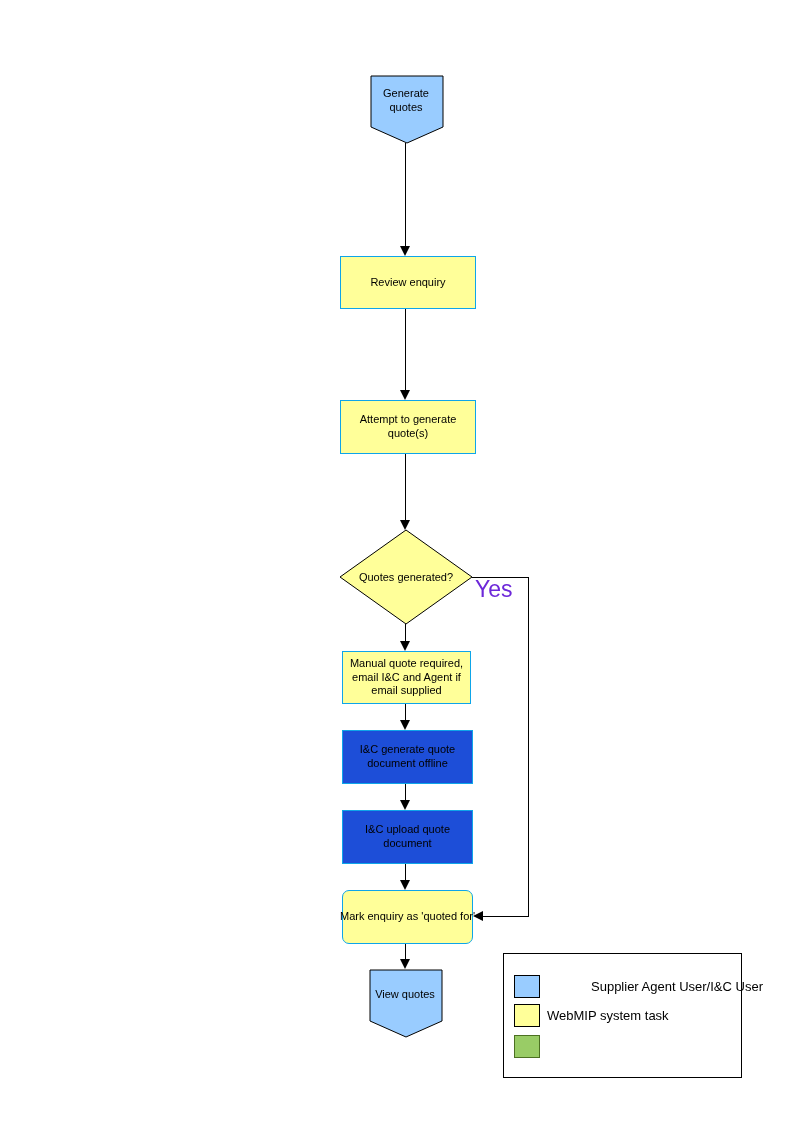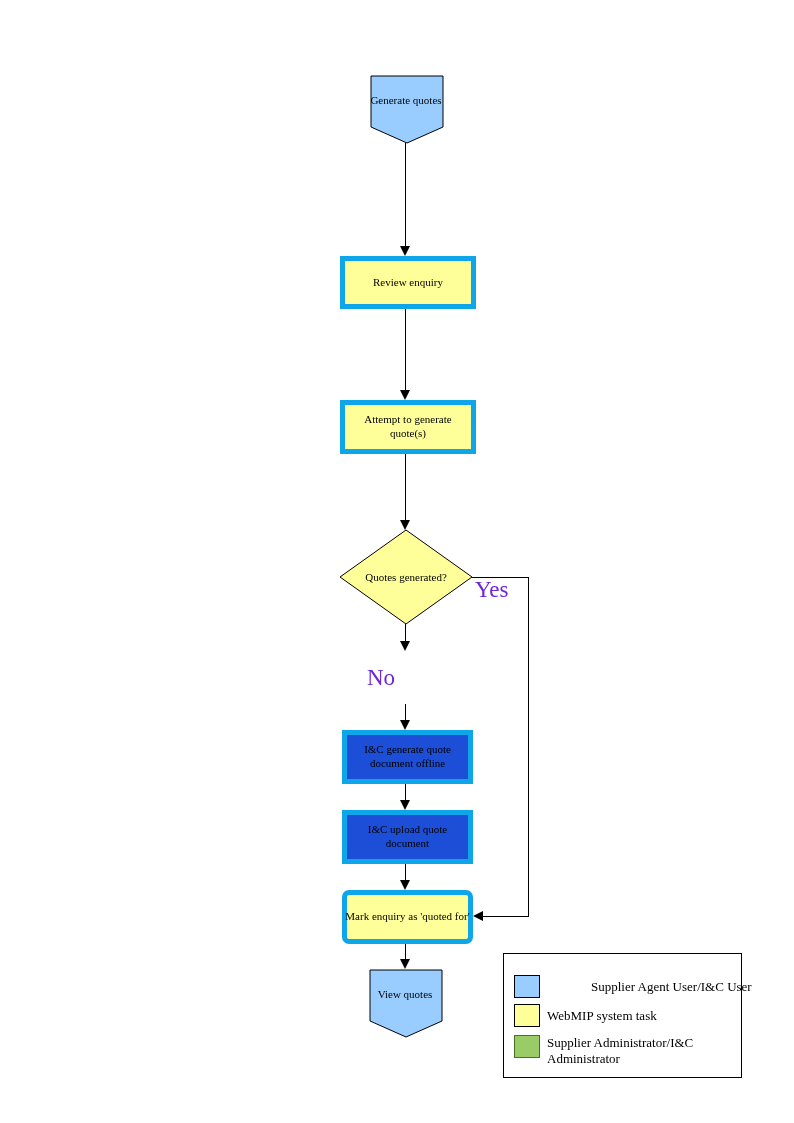--- a/index.html
+++ b/index.html
@@ -1,24 +1,24 @@
 <!DOCTYPE html>
 <html><head>
 <meta charset="utf-8">
 <style>
   html,body{margin:0;padding:0;background:#fff;}
   .canvas{
     position:relative;width:794px;height:1111px;background:#ffffff;
-    font-family:Liberation Serif, serif;color:#000;overflow:hidden;
+    font-family:Liberation Sans, sans-serif;color:#000;overflow:hidden;
   }
   
   .node{
     position:absolute;display:flex;align-items:center;justify-content:center;
     text-align:center;font-size:11px;line-height:1.25;color:#000;
-    border:5px solid #0ea5e9;box-sizing:border-box;padding:2px;
+    border:1px solid #0ea5e9;box-sizing:border-box;padding:2px;
   }
   .yellow{background:#FFFF99;}
   .blue{background:#1d4ed8;align-items:center;}
   .nowrap{white-space:nowrap;}
   
   .shape{position:absolute;}
   .shape-label{
     position:absolute;display:flex;align-items:center;justify-content:center;
     text-align:center;font-size:11px;line-height:1.3;color:#000;
   }
@@ -73,20 +73,23 @@
   <div class="hline" style="left:472px;top:577px;width:57px;"></div>
   <div class="vline" style="left:528px;top:577px;height:340px;"></div>
   <div class="hline" style="left:483px;top:916px;width:46px;"></div>
   <div class="ah ah-left" style="left:473px;top:911px;"></div>
   <div class="branch-label" style="left:475px;top:578px;">Yes</div>
 
   <div class="vline" style="left:405px;top:624px;height:18px;"></div>
   <div class="ah ah-down" style="left:400px;top:641px;"></div>
   <div class="branch-label" style="left:367px;top:622px;margin-top:44px;">No</div>
 
+  <div class="node yellow" style="left:342px;top:651px;width:129px;height:53px;">
+    <span>Manual quote required, email I&amp;C and Agent if email supplied</span>
+  </div>
 
   <div class="vline" style="left:405px;top:704px;height:17px;"></div>
   <div class="ah ah-down" style="left:400px;top:720px;"></div>
 
   <div class="node blue" style="left:342px;top:730px;width:131px;height:54px;">
     <span>I&amp;C generate quote document offline</span>
   </div>
 
   <div class="vline" style="left:405px;top:784px;height:17px;"></div>
   <div class="ah ah-down" style="left:400px;top:800px;"></div>
@@ -111,16 +114,15 @@
   <div class="shape-label" style="left:369px;top:976px;width:72px;height:36px;">View quotes</div>
 
   <div class="legend">
     <div class="swatch" style="left: 10px; top: 21px; background-color: rgb(153, 204, 255);"></div>
     <div class="legend-label" style="left:43px;top:25px;width:190px;margin-left:44px;">Supplier Agent User/I&amp;C User</div>
 
     <div class="swatch" style="left: 10px; top: 50px; background-color: rgb(255, 255, 153);"></div>
     <div class="legend-label" style="left:43px;top:54px;width:190px;">WebMIP system task</div>
 
     <div class="swatch swatch-green" style="left: 10px; top: 81px; background-color: rgb(153, 204, 102);"></div>
-    <div class="legend-label" style="left:43px;top:81px;width:188px;">Supplier Administrator/I&amp;C Administrator</div>
   </div>
 
 </div>
 
 </body></html>

